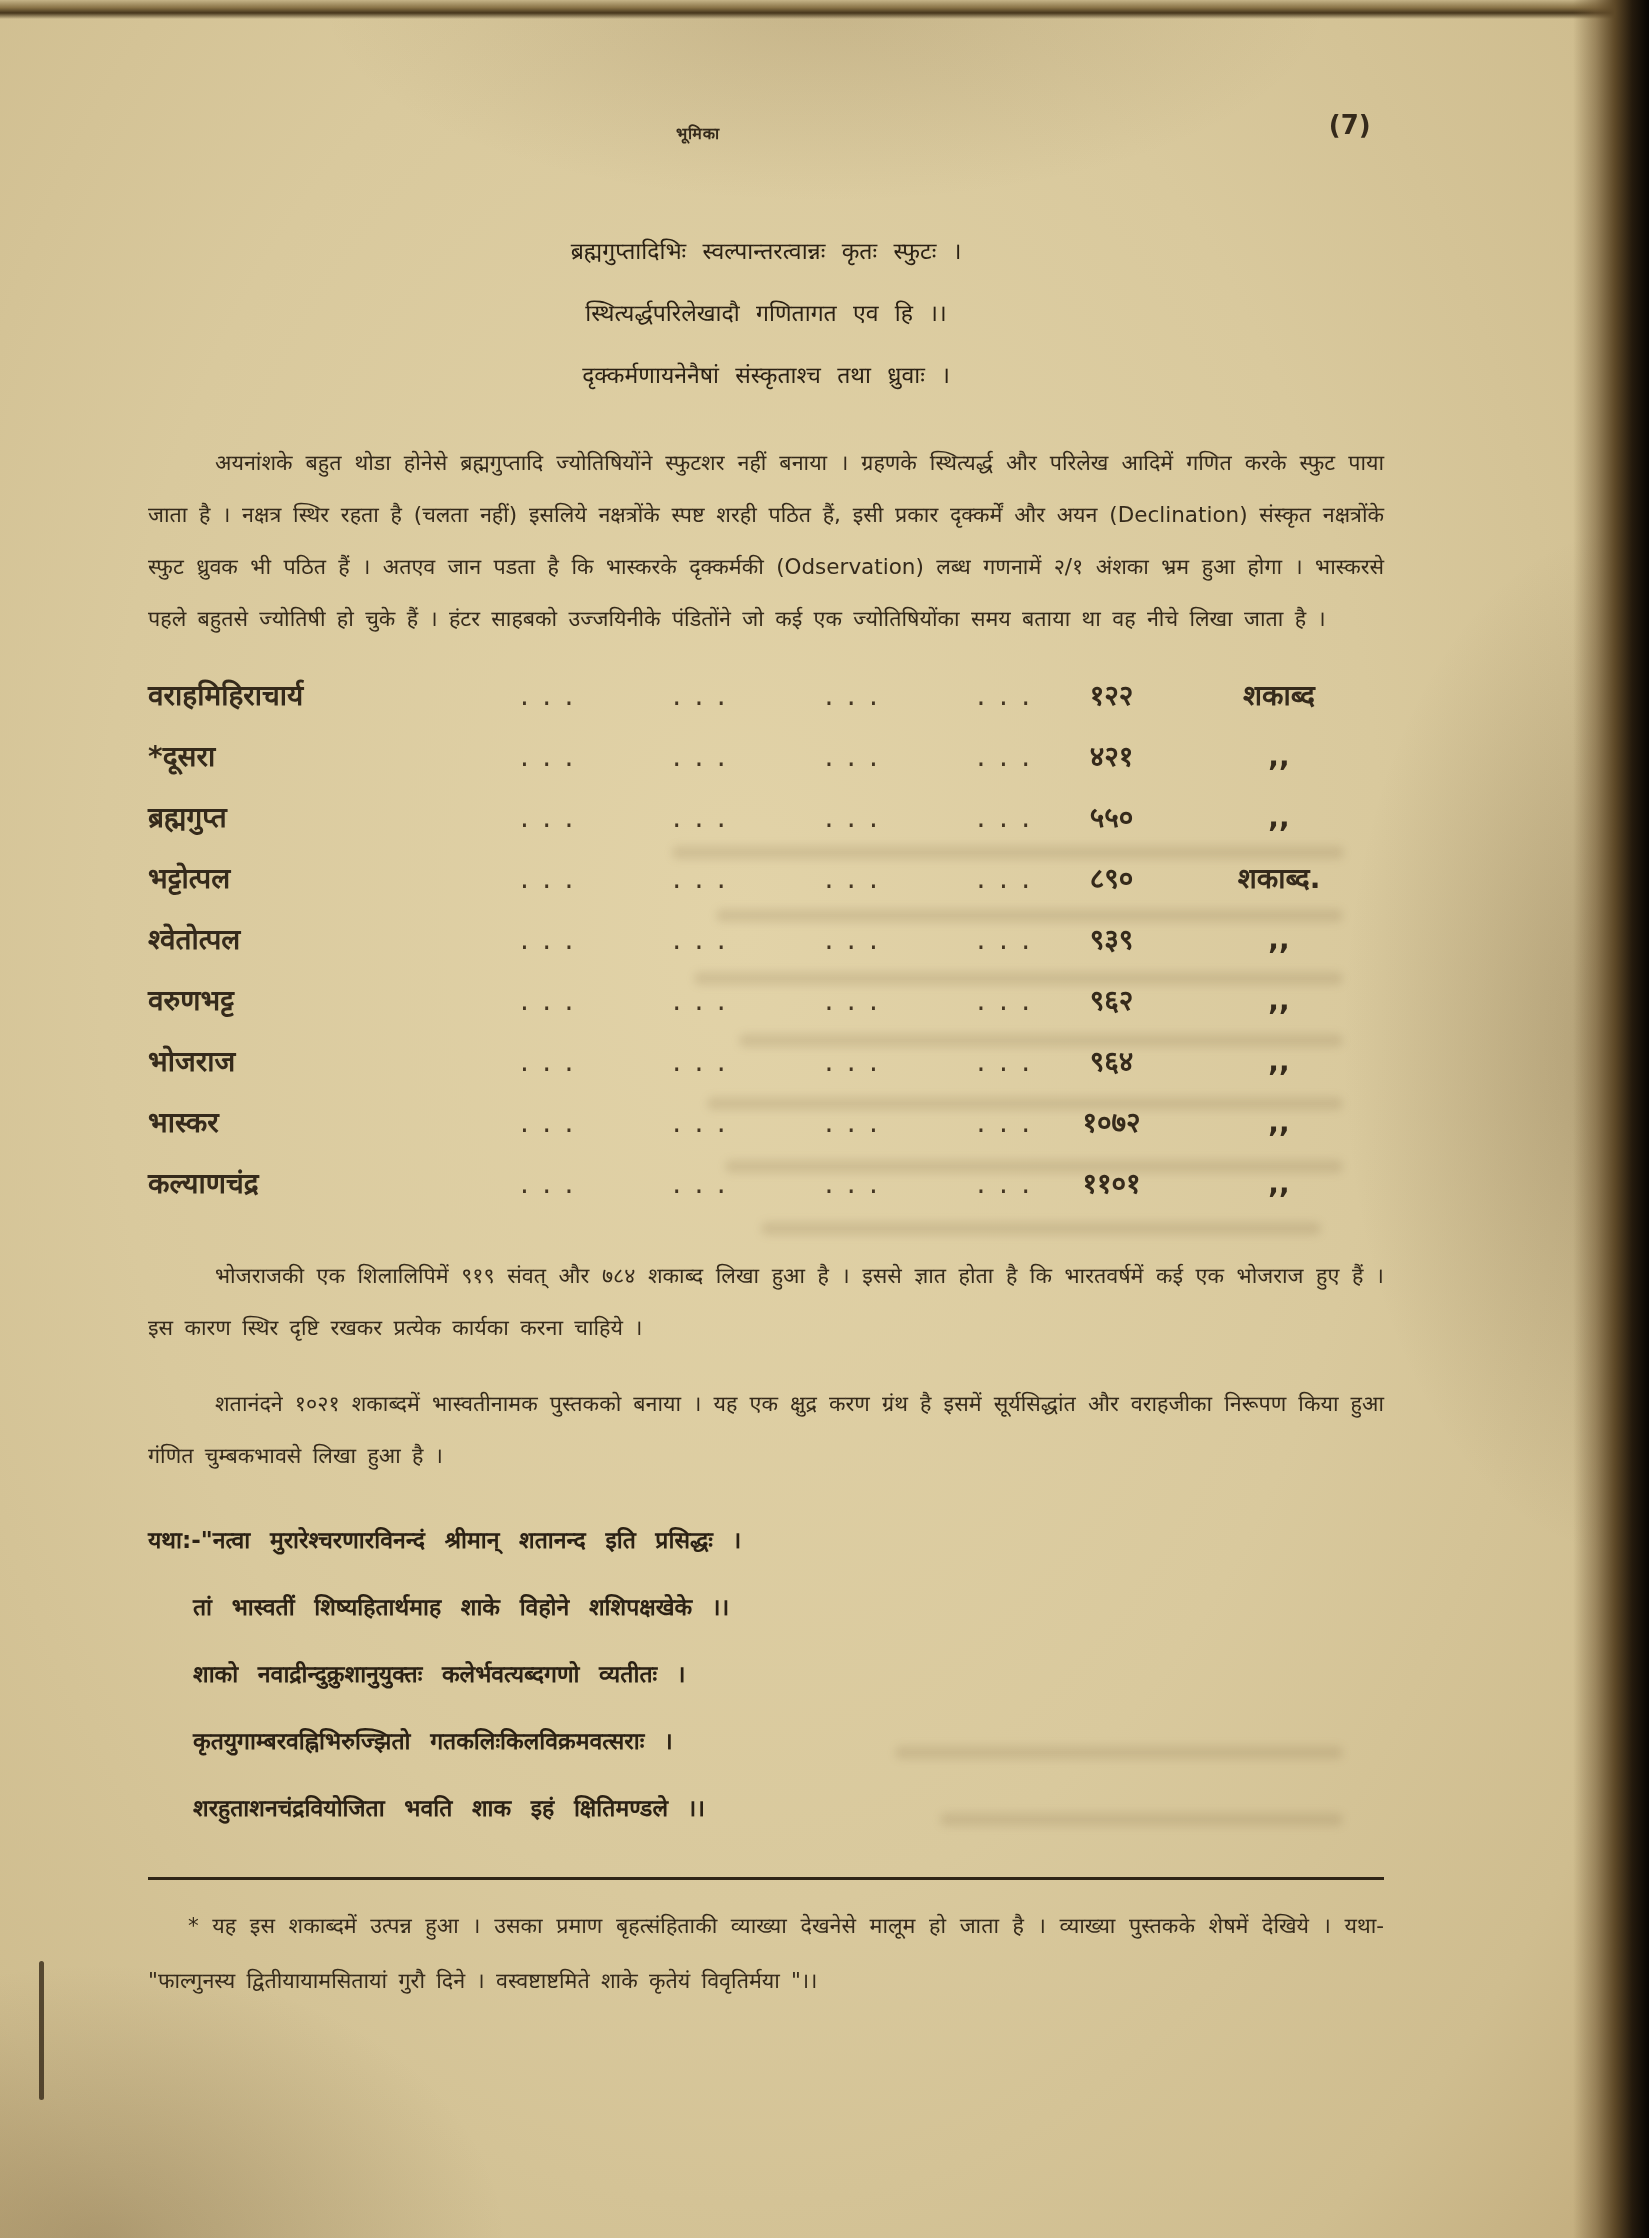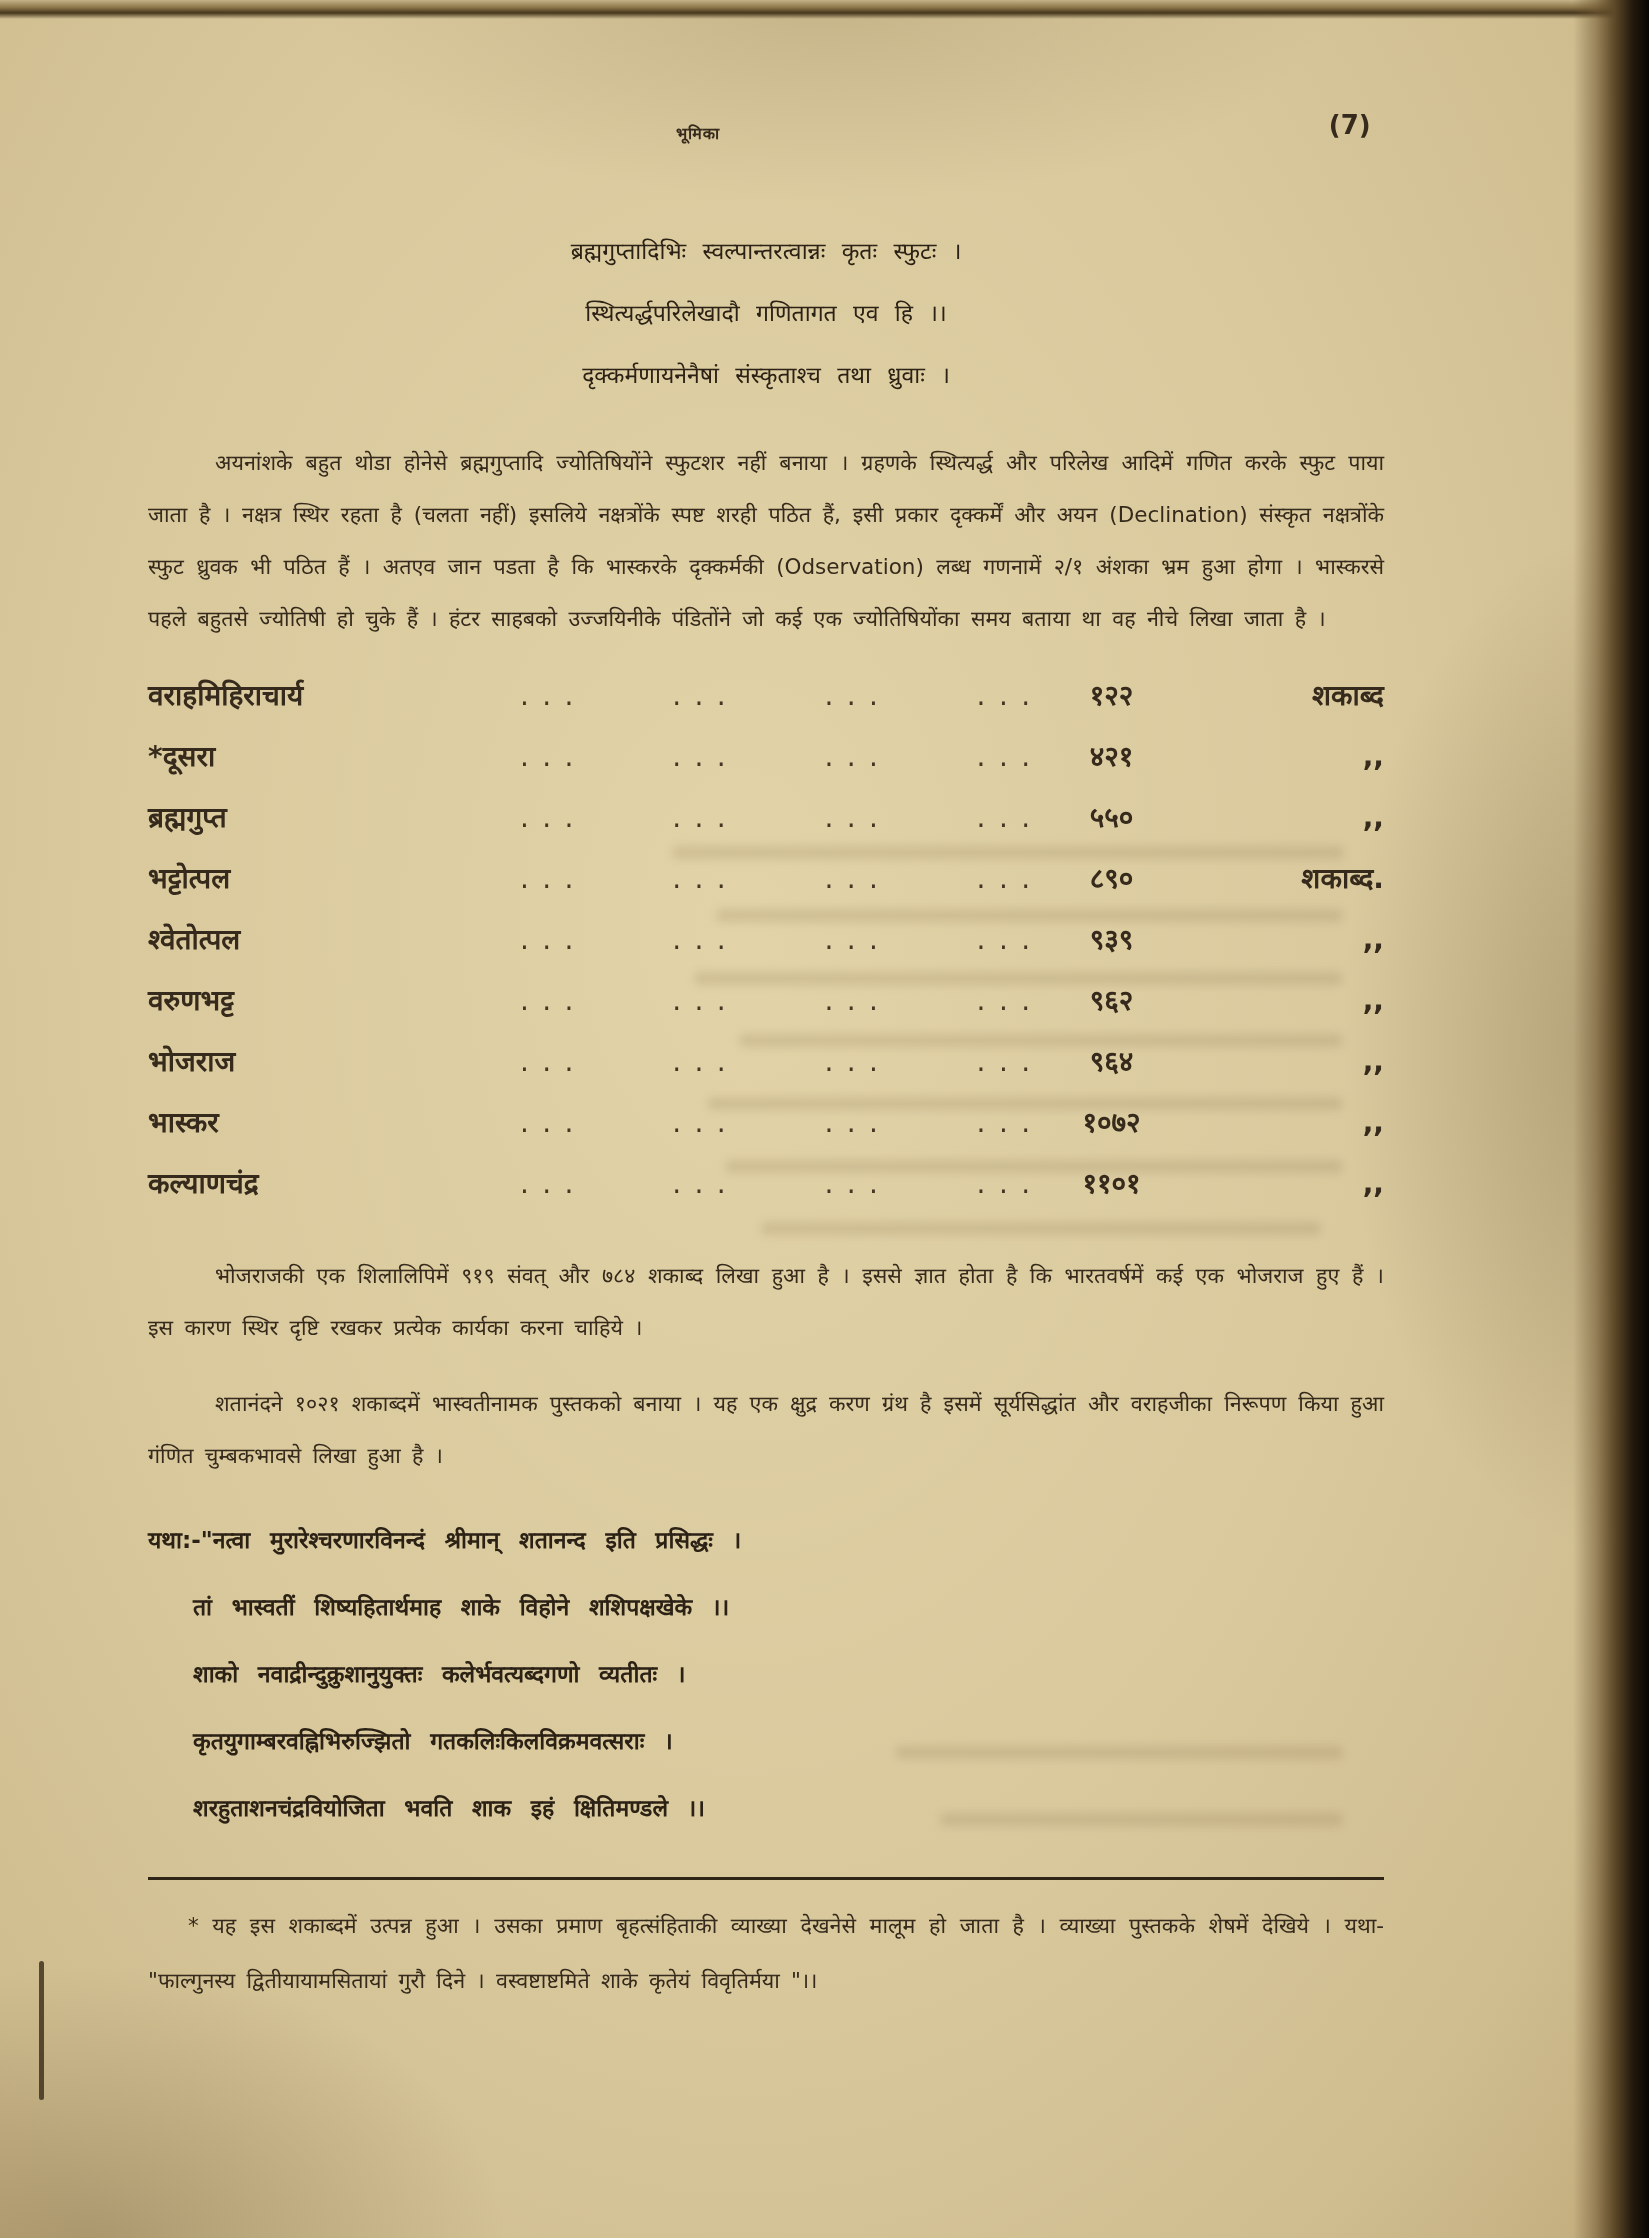--- a/index.html
+++ b/index.html
@@ -61,21 +61,21 @@
     margin: 0 0 24.6px 0; text-align: justify; text-indent: 67px;
     word-spacing: 4.5px;
   }
   .astro-table { margin: 13.4px 0 31px 0; }
   .trow {
     display: flex; align-items: baseline; height: 61px; font-size: 28px;
   }
   .tname  { width: 372px; font-weight: bold; }
   .tdots  { flex: 1; letter-spacing: 13.4px; word-spacing: 63px; color: #443623; overflow: hidden; white-space: nowrap; }
   .tyear  { width: 125px; text-align: center; font-weight: bold; }
-  .tunit  { width: 210px; text-align: right; font-weight: bold; }
+  .tunit  { width: 210px; text-align: center; font-weight: bold; }
   .quote-block {
     margin: 18px 0 27px 0; font-weight: bold; font-size: 23px;
     line-height: 67px; word-spacing: 11.6px; color: #2b2114;
   }
   .q-indent { padding-left: 45px; }
   .footnote { margin-top: 35px; }
   .fn-rule { height: 3.1px; background: #2f2517; margin-bottom: 18px; }
   .fn-text {
     margin: 0; text-align: justify; text-indent: 40px;
     font-size: 21.5px; line-height: 55px; word-spacing: 4.5px;

